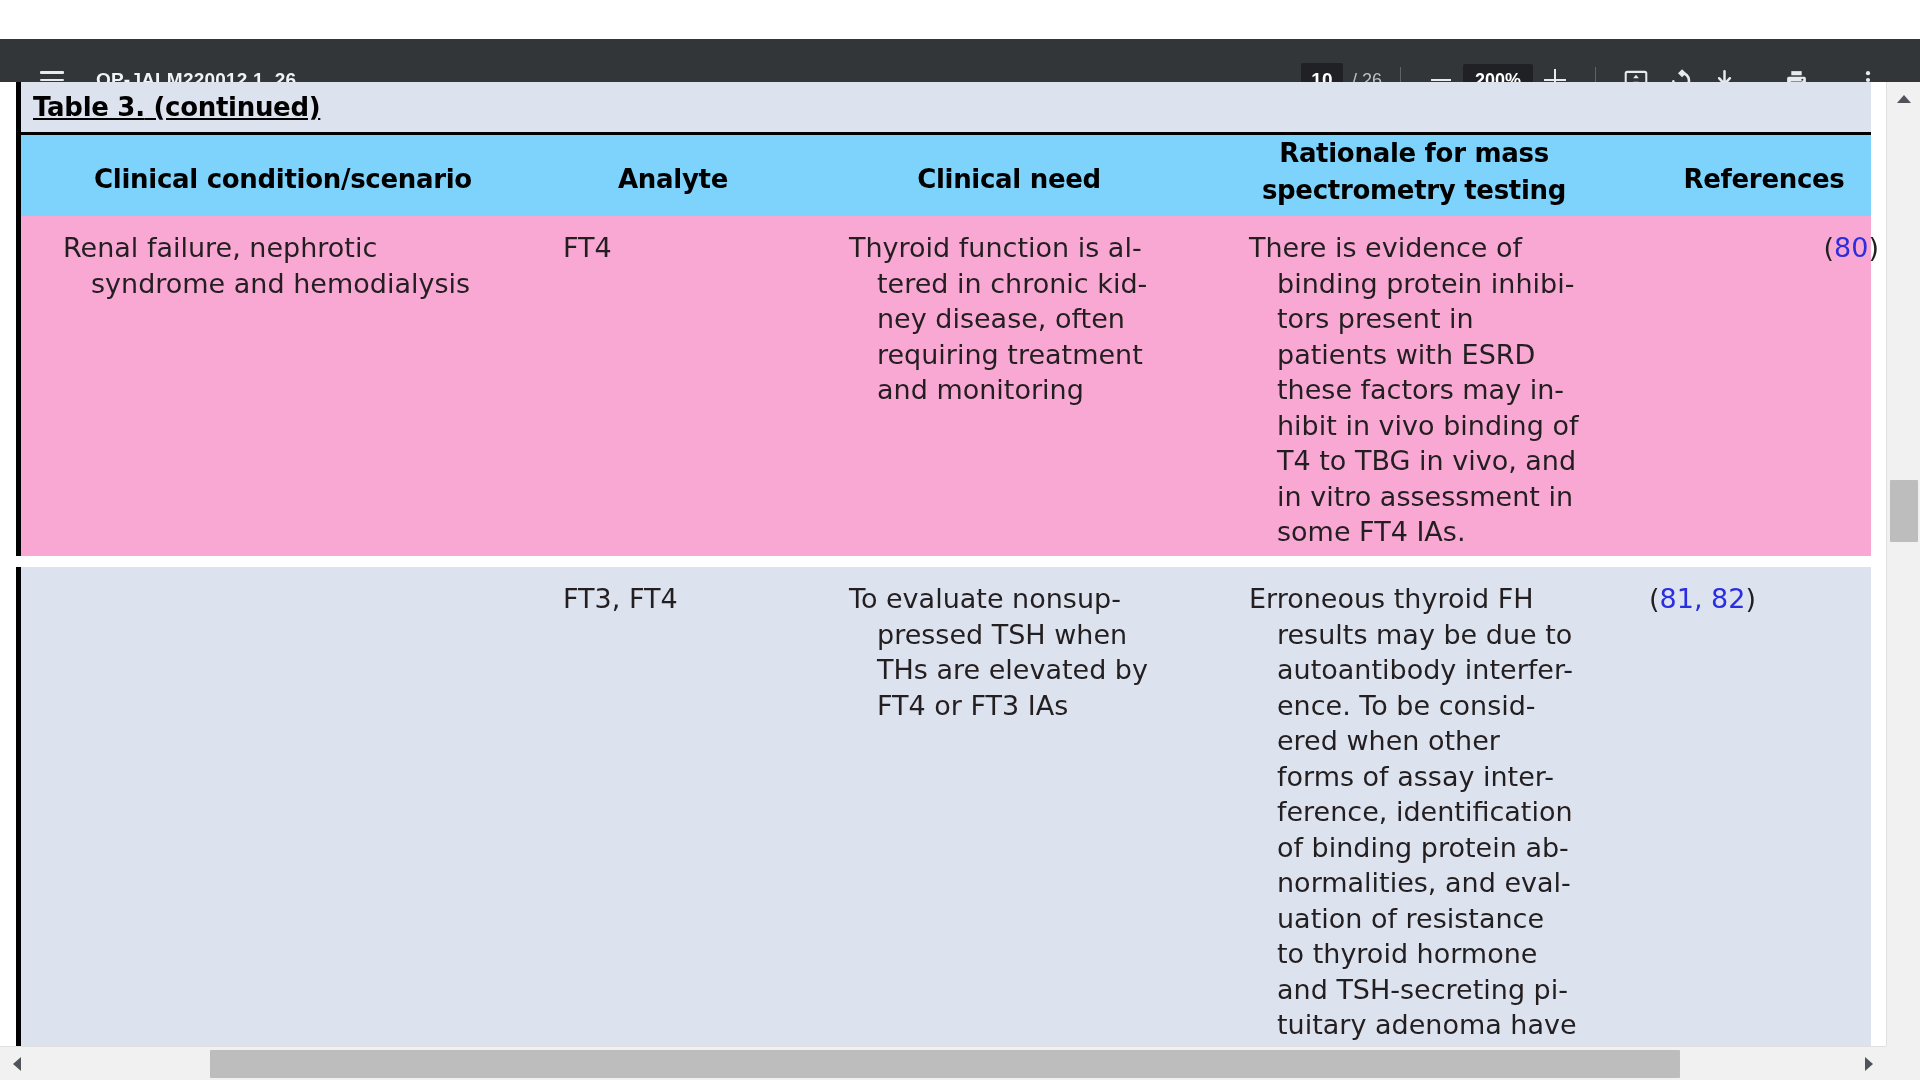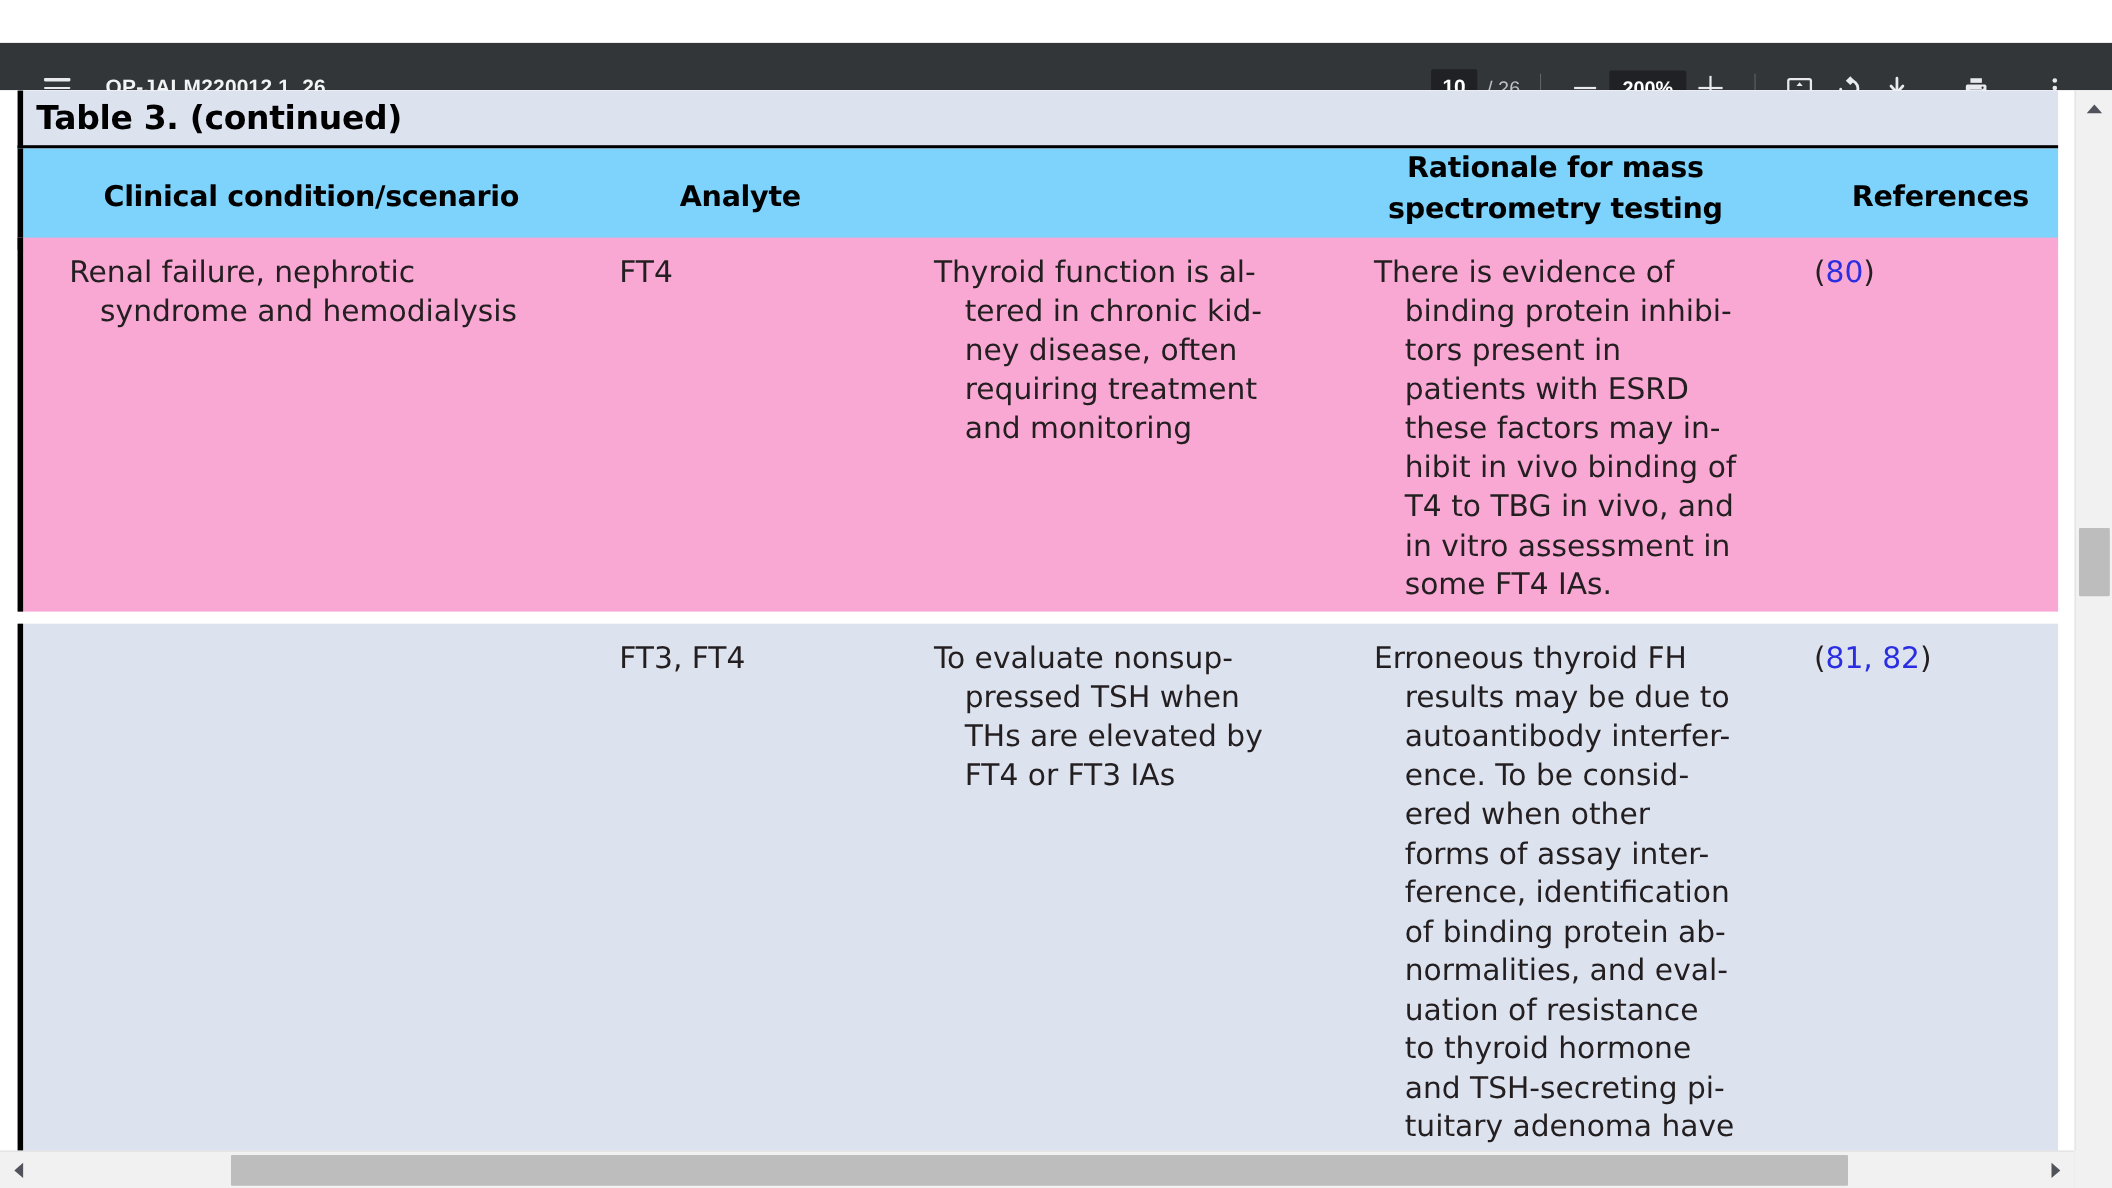--- a/index.html
+++ b/index.html
@@ -109,24 +109,25 @@
     top: 0; left: 0;
     width: 1855px; height: 53px;
     background: #dde2ef;
     border-left: 5px solid #000;
     border-bottom: 3px solid #000;
     display: flex; align-items: center;
   }
   #table-caption .cap-text {
     font-family: "DejaVu Sans", sans-serif;
     font-weight: bold;
-    font-size: 30px;
+    font-size: 26px;
     color: #000;
     padding-left: 12px;
     letter-spacing: -0.3px;
+    text-decoration: underline;
   }
   .cap-strong { font-weight: bold; }
 
   
   #thead {
     position: absolute;
     top: 53px; left: 0;
     width: 1855px; height: 92px;
     border-left: 5px solid #000;
     background: #7dd3fc;
@@ -322,20 +323,21 @@
   <div id="page-canvas">
     <div id="sheet">
 
       <div id="table-caption">
         <div class="cap-text"><span class="cap-strong">Table 3.</span><span> (continued)</span></div>
       </div>
 
       <div id="thead">
         <div class="hcell h-cond">Clinical condition/scenario</div>
         <div class="hcell h-anal">Analyte</div>
+        <div class="hcell h-need">Clinical need</div>
         <div class="hcell h-rat" style="white-space:pre-line">Rationale for mass
 spectrometry testing</div>
         <div class="hcell h-ref">References</div>
       </div>
 
       <div class="trow" id="row1">
         <div class="cell col-cond" style="top:14px">Renal failure, nephrotic syndrome and hemodialysis</div>
         <div class="cell col-anal noindent" style="top:14px">FT4</div>
         <div class="cell col-need" style="top:14px">Thyroid function is al-
 tered in chronic kid-
@@ -344,21 +346,21 @@
 and monitoring</div>
         <div class="cell col-rat" style="top:14px">There is evidence of
 binding protein inhibi-
 tors present in
 patients with ESRD
 these factors may in-
 hibit in vivo binding of
 T4 to TBG in vivo, and
 in vitro assessment in
 some FT4 IAs.</div>
-        <div class="cell col-ref noindent" style="top:14px;text-align:left"><span class="paren">(</span><span class="ref-link">80</span><span class="paren">)</span></div>
+        <div class="cell col-ref noindent" style="top:14px;text-align:right"><span class="paren">(</span><span class="ref-link">80</span><span class="paren">)</span></div>
       </div>
 
       <div class="trow" id="row2">
         <div class="cell col-anal noindent" style="top:14px">FT3, FT4</div>
         <div class="cell col-need" style="top:14px">To evaluate nonsup-
 pressed TSH when
 THs are elevated by
 FT4 or FT3 IAs</div>
         <div class="cell col-rat" style="top:14px">Erroneous thyroid FH
 results may be due to

